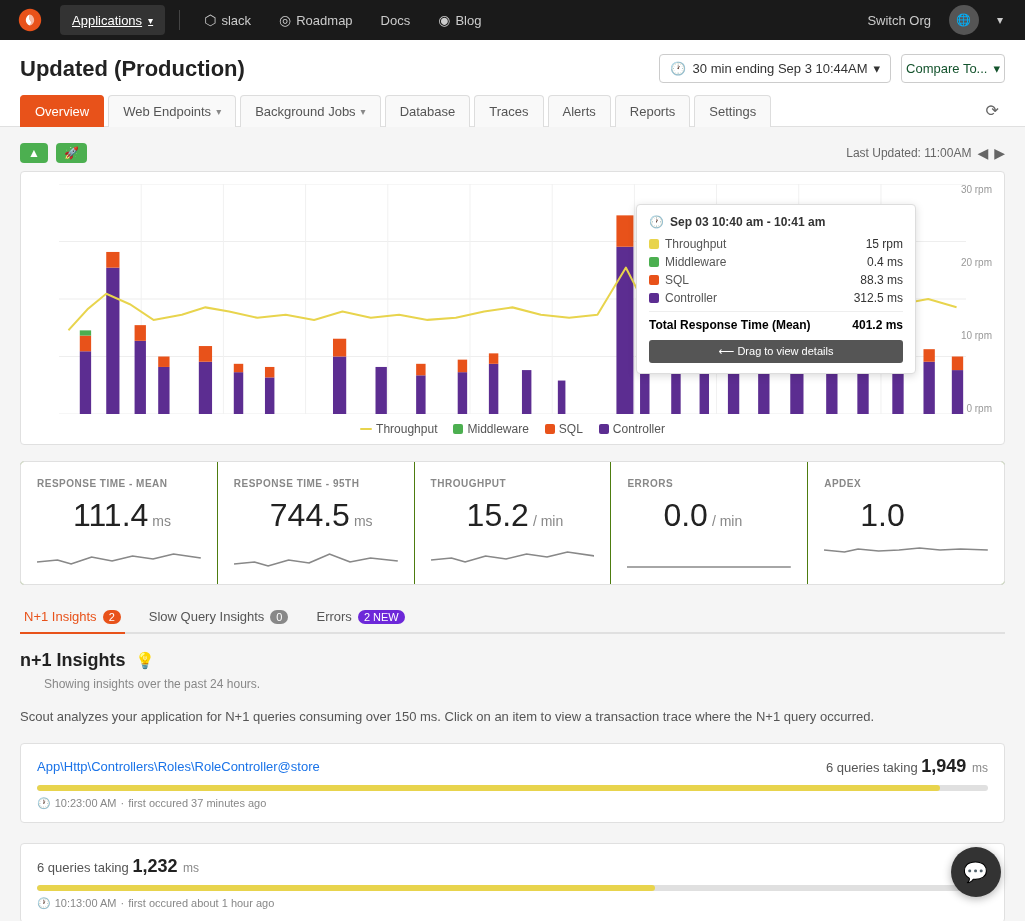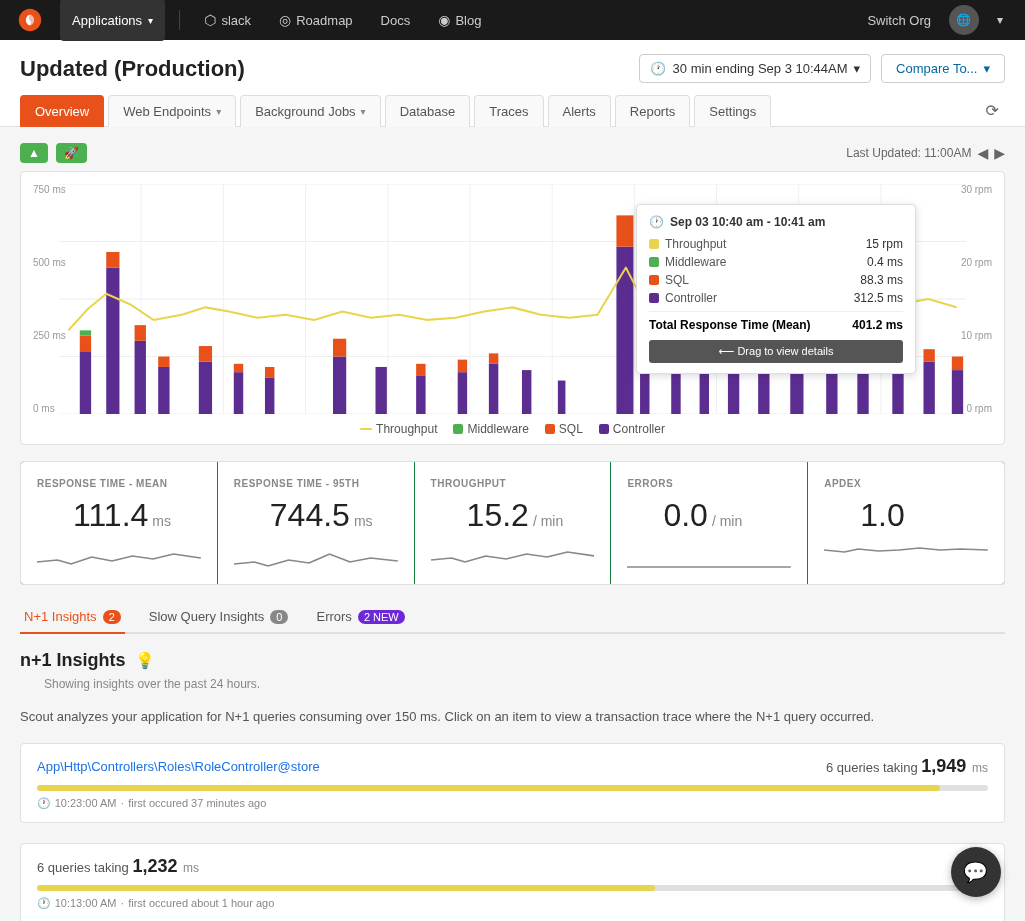--- a/index.html
+++ b/index.html
@@ -27,21 +27,22 @@
       background: #333;
       color: #fff;
       border: none;
       padding: 4px 12px;
       border-radius: 4px;
       cursor: pointer;
       display: flex;
       align-items: center;
       gap: 6px;
       font-size: 13px;
-      height: 42px;
+      height: 30px;
+      text-decoration: underline;
     }
     .top-nav-apps .chevron { font-size: 10px; }
     .top-nav-divider { width: 1px; height: 20px; background: #444; margin: 0 6px; }
     .top-nav-link {
       color: #ccc;
       text-decoration: none;
       padding: 5px 10px;
       font-size: 13px;
       display: flex;
       align-items: center;
@@ -103,25 +104,25 @@
       padding: 6px 10px;
       background: #fff;
       cursor: pointer;
       font-size: 13px;
       color: #333;
     }
     .time-selector .clock-icon { color: #666; }
     .compare-btn {
       border: 1px solid #ccc;
       border-radius: 4px;
-      padding: 6px 14px;
+      padding: 6px 4px;
       background: #fff;
       cursor: pointer;
       font-size: 13px;
-      color: #0369a1;
+      color: #14532d;
       display: flex;
       align-items: center;
       gap: 6px;
     }
 
     
     .tab-nav {
       display: flex;
       align-items: center;
       gap: 4px;
@@ -258,21 +259,21 @@
     .legend-box { width: 10px; height: 10px; border-radius: 2px; }
     .legend-box.middleware { background: #4caf50; }
     .legend-box.sql { background: #e8521a; }
     .legend-box.controller { background: #5c2d91; }
 
     
     .metric-cards {
       display: grid;
       grid-template-columns: repeat(5, 1fr);
       gap: 1px;
-      background: #15803d;
+      background: #4d7c0f;
       border: 1px solid #e0e0e0;
       border-radius: 4px;
       overflow: hidden;
       margin-bottom: 16px;
     }
     .metric-card {
       background: #fff;
       padding: 16px 16px 12px;
     }
     .metric-card-label {
@@ -556,26 +557,20 @@
     <div class="last-updated">
       <span>Last Updated: 11:00AM</span>
       <button style="background:none;border:none;cursor:pointer;font-size:14px;color:#666;">◀</button>
       <button style="background:none;border:none;cursor:pointer;font-size:14px;color:#666;">▶</button>
     </div>
   </div>
 
   <div class="chart-container">
     <div class="chart-area">
       
-      <div class="chart-y-labels">
-        <span>750 ms</span>
-        <span>500 ms</span>
-        <span>250 ms</span>
-        <span>0 ms</span>
-      </div>
       
       <div class="chart-y-right">
         <span>30 rpm</span>
         <span>20 rpm</span>
         <span>10 rpm</span>
         <span>0 rpm</span>
       </div>
 
       
       <svg class="chart-svg" viewBox="0 0 960 220" preserveAspectRatio="none" style="padding: 0 30px;">

